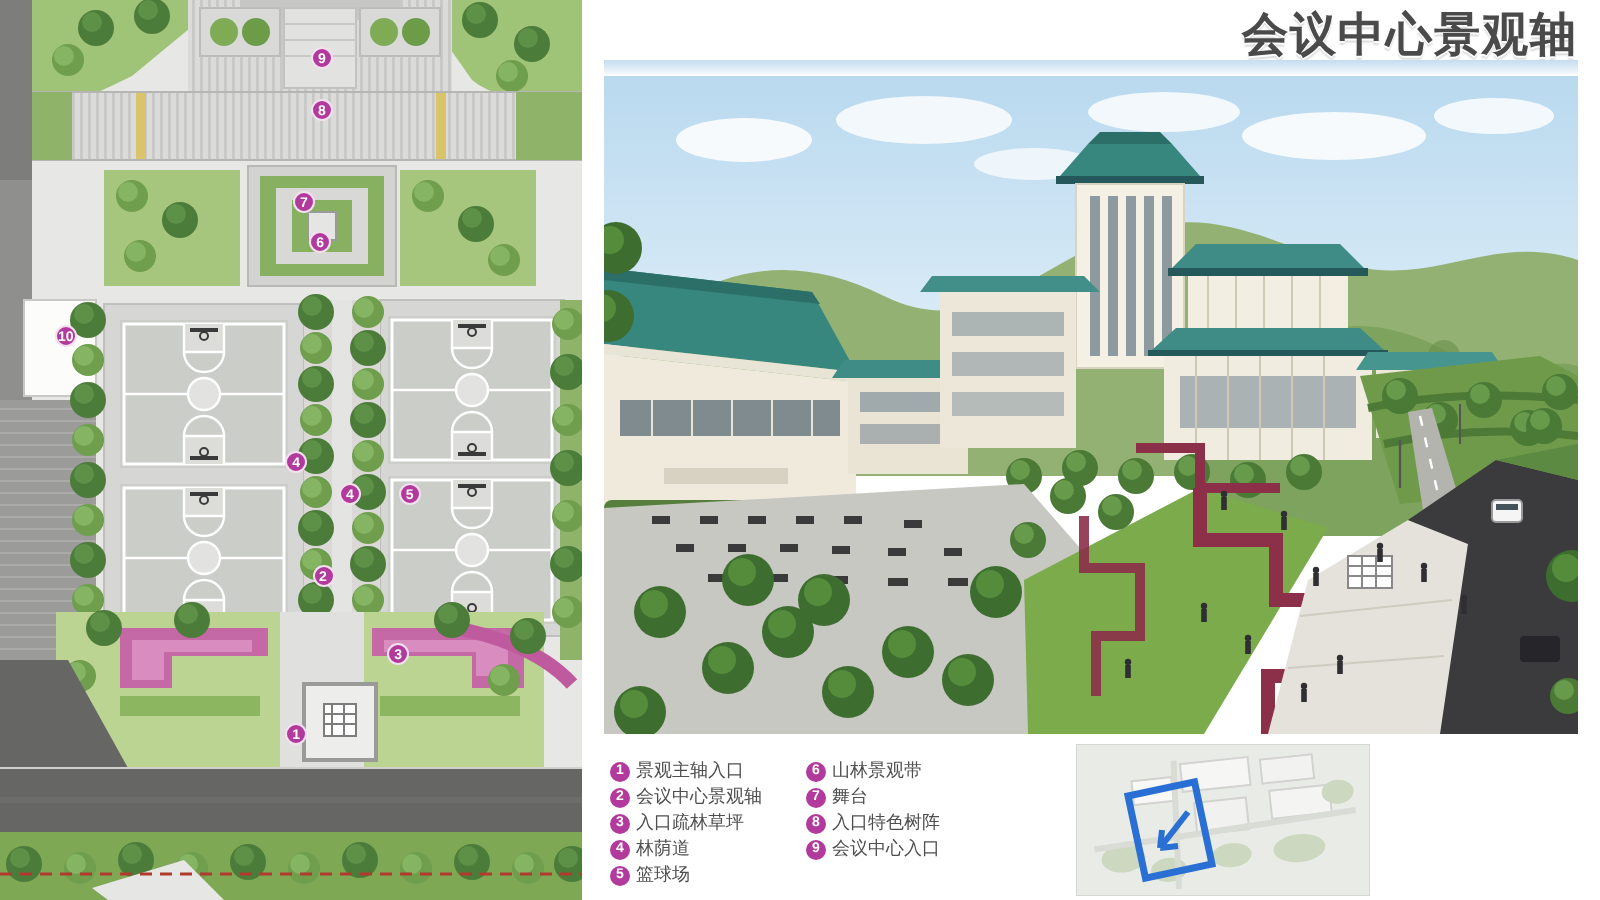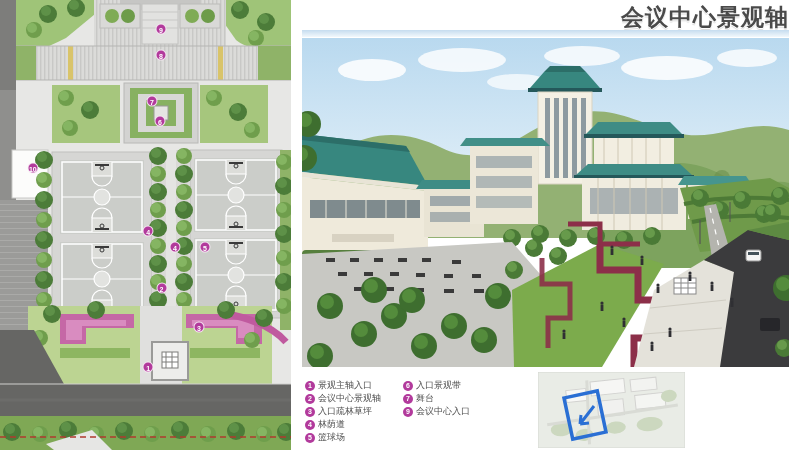--- a/index.html
+++ b/index.html
@@ -439,25 +439,29 @@
         <span class="ltext">林荫道</span>
       </div>
       <div class="legend-item">
         <span class="lbadge">5</span>
         <span class="ltext">篮球场</span>
       </div>
     </div>
   <div class="legend-col c2">
       <div class="legend-item">
         <span class="lbadge">6</span>
-        <span class="ltext">入口景观带</span>
+        <span class="ltext">山林景观带</span>
       </div>
       <div class="legend-item">
         <span class="lbadge">7</span>
         <span class="ltext">舞台</span>
+      </div>
+      <div class="legend-item">
+        <span class="lbadge">8</span>
+        <span class="ltext">入口特色树阵</span>
       </div>
       <div class="legend-item">
         <span class="lbadge">9</span>
         <span class="ltext">会议中心入口</span>
       </div>
     </div>
 </div>
 
 <div class="locator">
   <svg width="147" height="76" viewBox="0 0 147 76">

